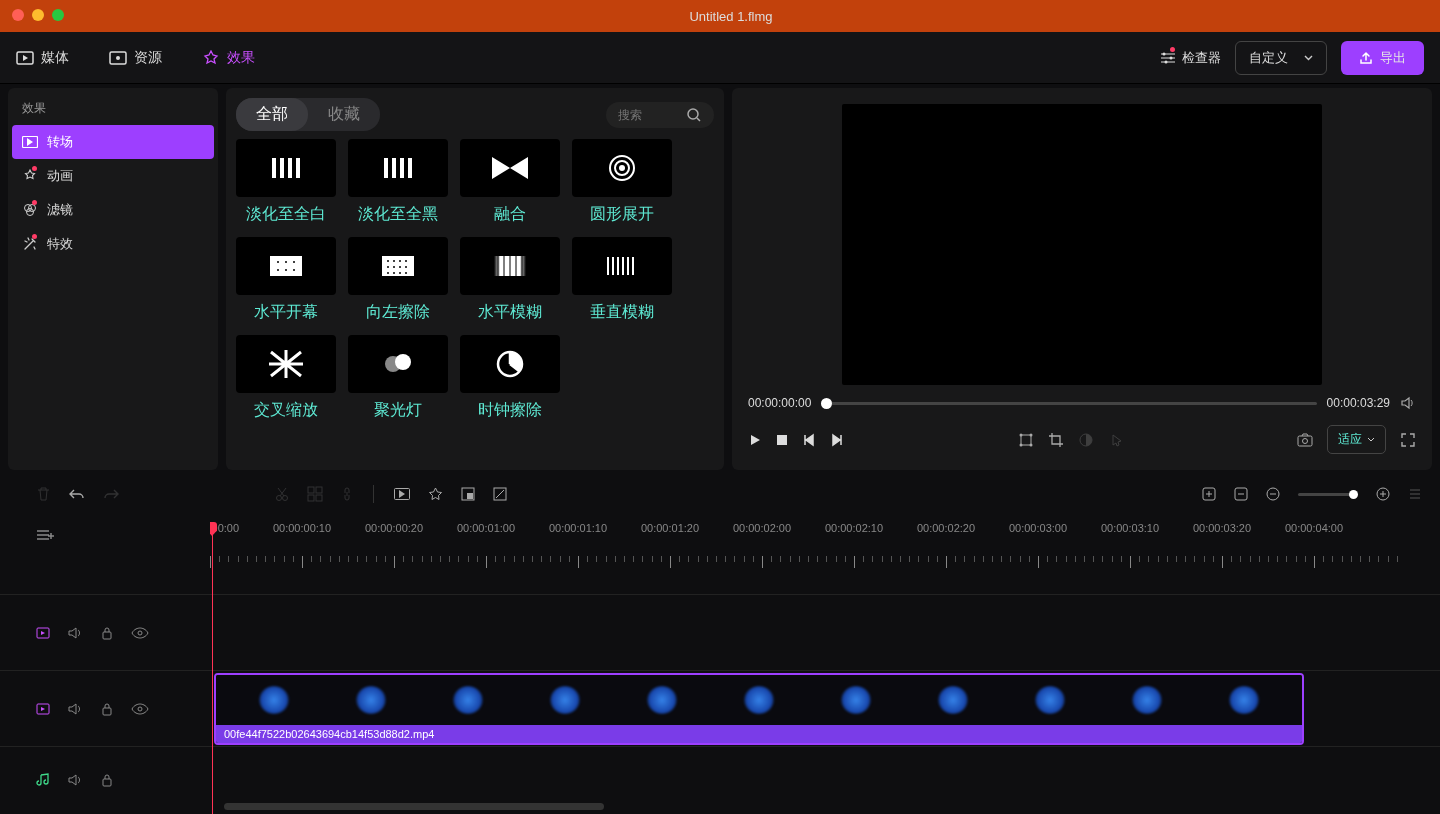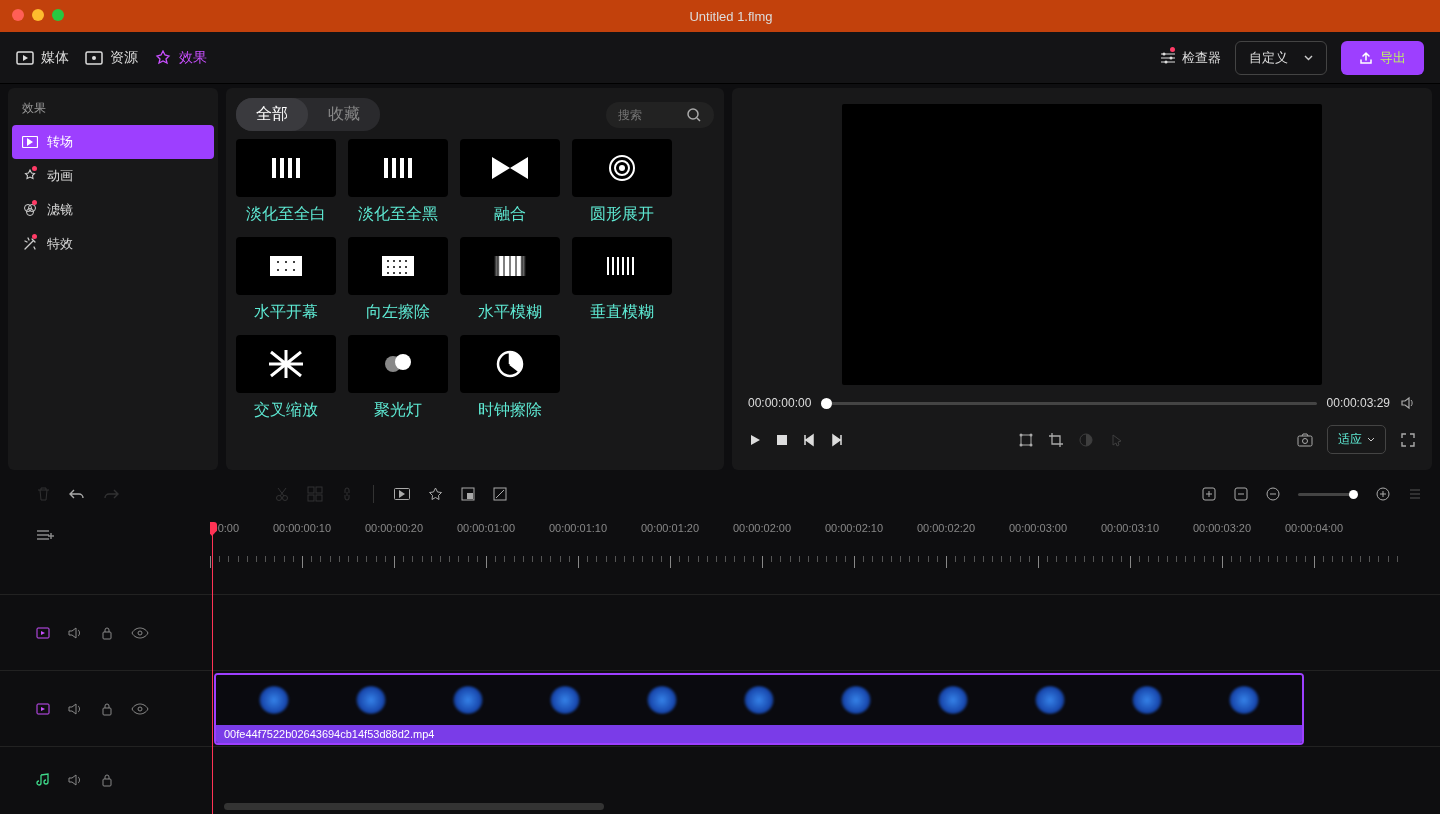--- a/index.html
+++ b/index.html
@@ -9,27 +9,27 @@
 .titlebar { height: 32px; display: flex; align-items: center; justify-content: center; position: relative; background: #c2410c; padding-left: 22px; }
 .traffic { position: absolute; left: 12px; top: 9px; display: flex; gap: 8px; }
 .traffic span { width: 12px; height: 12px; border-radius: 50%; display: inline-block; }
 .tl-close { background: #ff5f57; }
 .tl-min { background: #febc2e; }
 .tl-max { background: #28c840; }
 .title { color: #ddd; font-size: 13px; }
 
 
 .toolbar { height: 52px; display: flex; align-items: center; justify-content: space-between; padding: 0 16px; background: #141416; border-bottom: 1px solid #000; }
-.tabs { display: flex; gap: 16px; }
+.tabs { display: flex; gap: 40px; }
 .tab { display: flex; align-items: center; gap: 7px; color: #ddd; font-size: 14px; cursor: pointer; }
 .tab.active { color: #c94fff; }
 .tab .ico { width: 18px; height: 16px; display: flex; align-items: center; justify-content: center; }
 .right-tools { display: flex; align-items: center; gap: 14px; }
 .btn-outline { border: 1px solid #444; background: transparent; color: #ddd; padding: 7px 13px; border-radius: 6px; display: flex; align-items: center; gap: 16px; font-size: 13px; cursor: pointer; }
-.btn-export { background: #9d3fff; border: none; color: #bef264; padding: 8px 18px; border-radius: 6px; display: flex; align-items: center; gap: 7px; font-size: 13px; cursor: pointer; }
+.btn-export { background: #9d3fff; border: none; color: #e5e5e5; padding: 8px 18px; border-radius: 6px; display: flex; align-items: center; gap: 7px; font-size: 13px; cursor: pointer; }
 .inspector { display: flex; align-items: center; gap: 6px; color: #ddd; font-size: 13px; cursor: pointer; position: relative; }
 .dot-accent { width: 5px; height: 5px; border-radius: 50%; background: #ff3b66; position: absolute; top: -2px; left: 10px; }
 
 
 .mid { display: flex; height: 390px; padding: 4px 8px; gap: 8px; }
 .sidebar { width: 210px; background: #181819; border-radius: 6px; padding: 8px 0; }
 .side-title { color: #999; font-size: 12px; padding: 4px 14px 8px; }
 .side-item { display: flex; align-items: center; gap: 9px; padding: 8px 14px; color: #ddd; font-size: 13px; cursor: pointer; position: relative; }
 .side-item.active { background: #9d3fff; color: #fff; margin: 0 4px; border-radius: 4px; padding: 8px 10px; }
 .side-item .sdot { width: 5px; height: 5px; border-radius: 50%; background: #ff3b66; position: absolute; left: 24px; top: 7px; }

